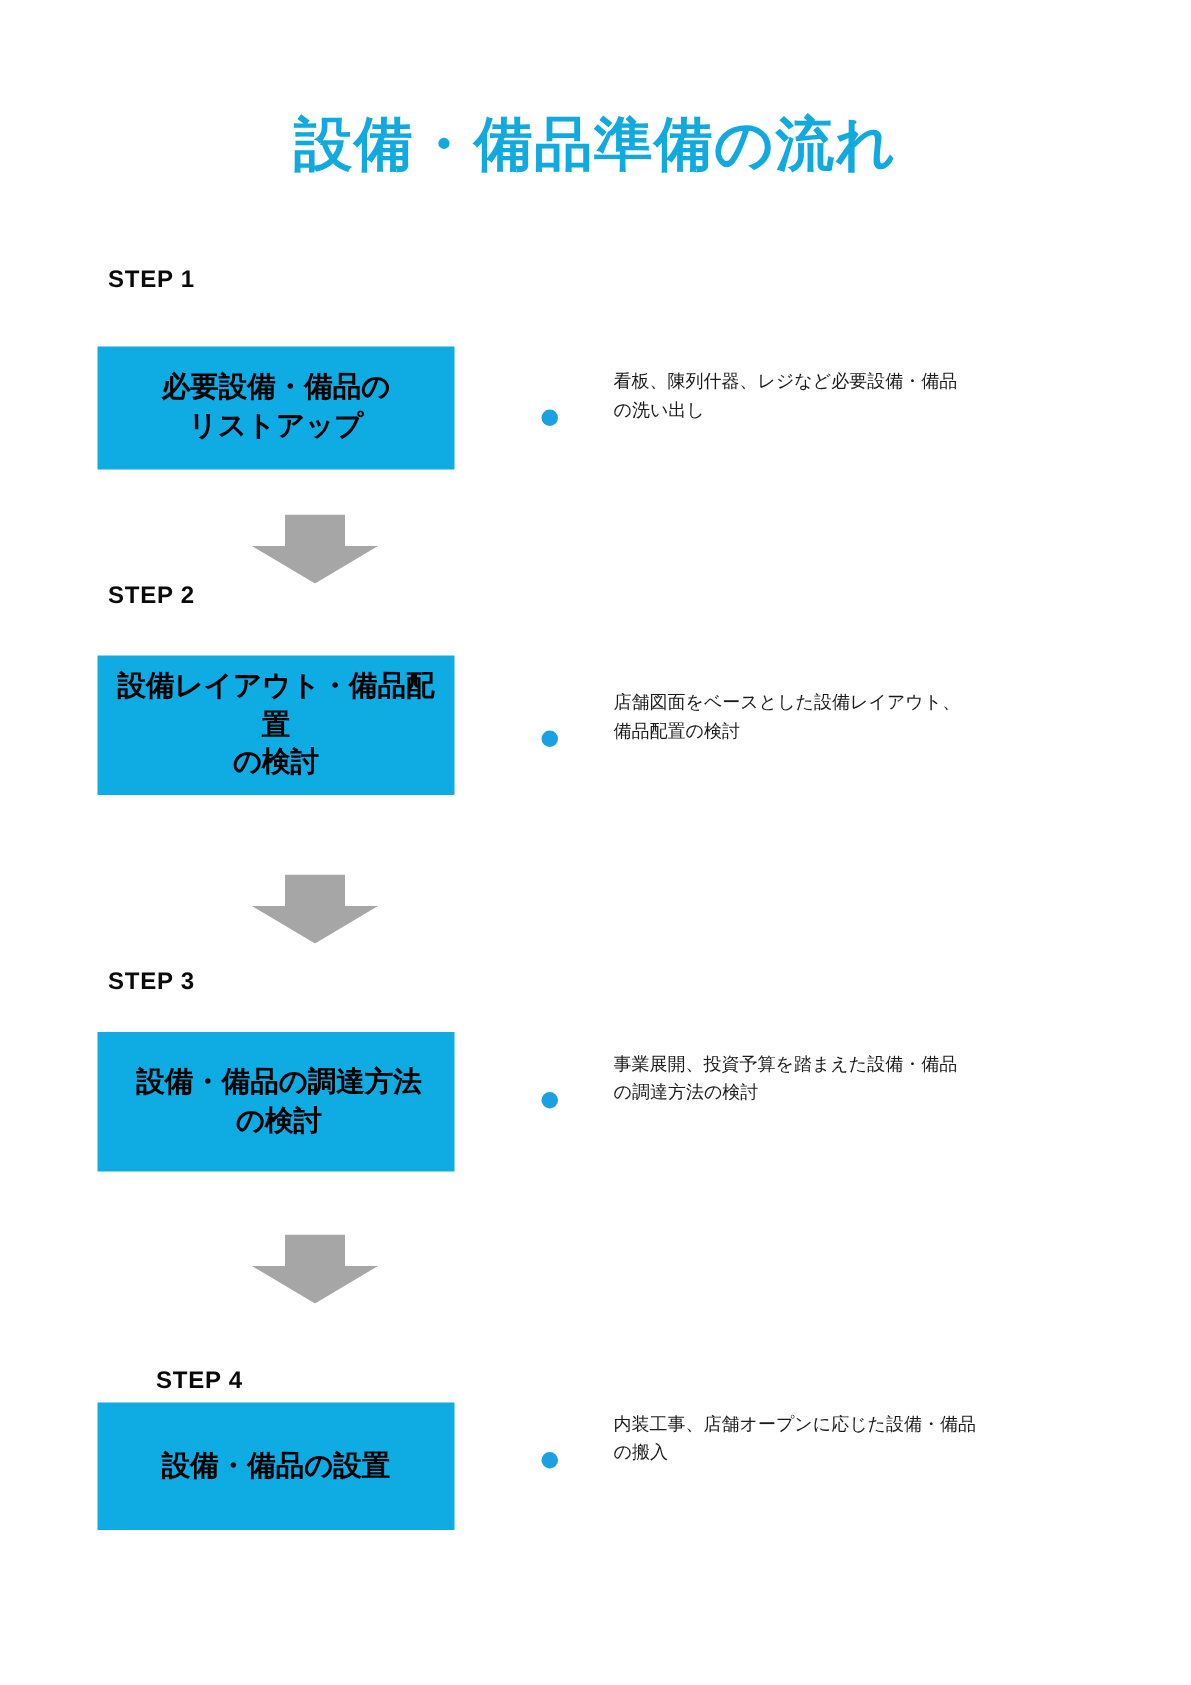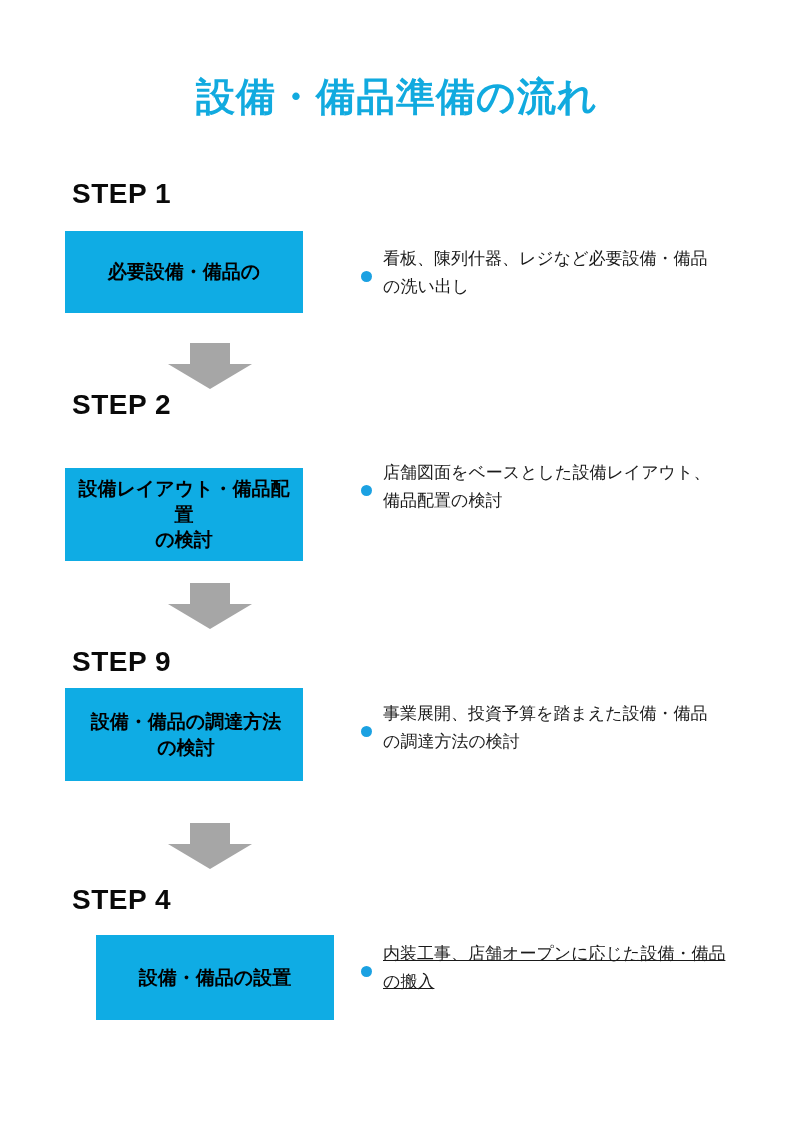--- a/index.html
+++ b/index.html
@@ -39,21 +39,21 @@
   }
 
   .step-block {
     position: relative;
     width: 794px;
   }
 
   .step-label {
     position: absolute;
     left: 72px;
-    font-size: 28px;
+    font-size: 16px;
     font-weight: bold;
     color: #0a0a0a;
     letter-spacing: 0.5px;
     white-space: nowrap;
   }
 
   .step-box {
     position: absolute;
     left: 65px;
     width: 238px;
@@ -75,24 +75,25 @@
   }
   .step-box .box-line {
     display: block;
   }
 
   .desc {
     position: absolute;
     left: 361px;
     width: 400px;
     display: flex;
-    align-items: center;
-    font-size: 17px;
+    align-items: flex-end;
+    font-size: 12px;
     color: #1a1a1a;
     line-height: 1.62;
+    gap: 26px;
   }
   .desc .bullet-dot {
     flex: 0 0 auto;
     width: 11px;
     height: 11px;
     border-radius: 50%;
     background: #1BA1E2;
     margin-top: 8px;
     margin-right: 11px;
   }
@@ -115,84 +116,85 @@
 
 <div class="page">
 
   <div class="title">設備・備品準備の流れ</div>
 
   <div class="step-block">
     <div class="step-label" style="top:178px;">STEP 1</div>
     <div class="step-box" style="top:231px; height:82px;">
       <span class="box-text">
         <span class="box-line">必要設備・備品の</span>
+        <span class="box-line">リストアップ</span>
       </span>
     </div>
     <div class="desc" style="top:245px;">
       <span class="bullet-dot"></span>
       <span class="desc-text">看板、陳列什器、レジなど必要設備・備品
 の洗い出し</span>
     </div>
   </div>
 
   <div class="arrow" style="top:343px;">
     <svg width="84" height="46" viewBox="0 0 84 46" aria-hidden="true">
       <polygon points="22,0 62,0 62,21 84,21 42,46 0,21 22,21" fill="#A6A6A6"></polygon>
     </svg>
   </div>
 
   <div class="step-block">
     <div class="step-label" style="top:389px;">STEP 2</div>
-    <div class="step-box" style="top:468px; height:93px;">
+    <div class="step-box" style="top:437px; height:93px;">
       <span class="box-text">
         <span class="box-line">設備レイアウト・備品配置</span>
         <span class="box-line">の検討</span>
       </span>
     </div>
     <div class="desc" style="top:459px;">
       <span class="bullet-dot"></span>
       <span class="desc-text">店舗図面をベースとした設備レイアウト、
 備品配置の検討</span>
     </div>
   </div>
 
   <div class="arrow" style="top:583px;">
     <svg width="84" height="46" viewBox="0 0 84 46" aria-hidden="true">
       <polygon points="22,0 62,0 62,21 84,21 42,46 0,21 22,21" fill="#A6A6A6"></polygon>
     </svg>
   </div>
 
   <div class="step-block">
-    <div class="step-label" style="top:646px;">STEP 9</div>
+    <div class="step-label" style="top:646px;">STEP 3</div>
     <div class="step-box" style="top:688px; height:93px;padding-left:12px;">
       <span class="box-text">
         <span class="box-line">設備・備品の調達方法</span>
         <span class="box-line">の検討</span>
       </span>
     </div>
     <div class="desc" style="top:700px;">
       <span class="bullet-dot"></span>
       <span class="desc-text">事業展開、投資予算を踏まえた設備・備品
 の調達方法の検討</span>
     </div>
   </div>
 
   <div class="arrow" style="top:823px;">
     <svg width="84" height="46" viewBox="0 0 84 46" aria-hidden="true">
       <polygon points="22,0 62,0 62,21 84,21 42,46 0,21 22,21" fill="#A6A6A6"></polygon>
     </svg>
   </div>
 
   <div class="step-block">
-    <div class="step-label" style="top:884px;">STEP 4</div>
-    <div class="step-box" style="top:935px; height:85px;margin-left:31px;">
+    <div class="step-label" style="top:912px;margin-left:32px;">STEP 4</div>
+    <div class="step-box" style="top:935px; height:85px;">
       <span class="box-text">
         <span class="box-line">設備・備品の設置</span>
       </span>
     </div>
-    <div class="desc" style="top:940px;text-decoration:underline;">
+    <div class="desc" style="top:940px;">
       <span class="bullet-dot"></span>
       <span class="desc-text">内装工事、店舗オープンに応じた設備・備品
 の搬入</span>
     </div>
   </div>
 
 </div>
 
 </body></html>

